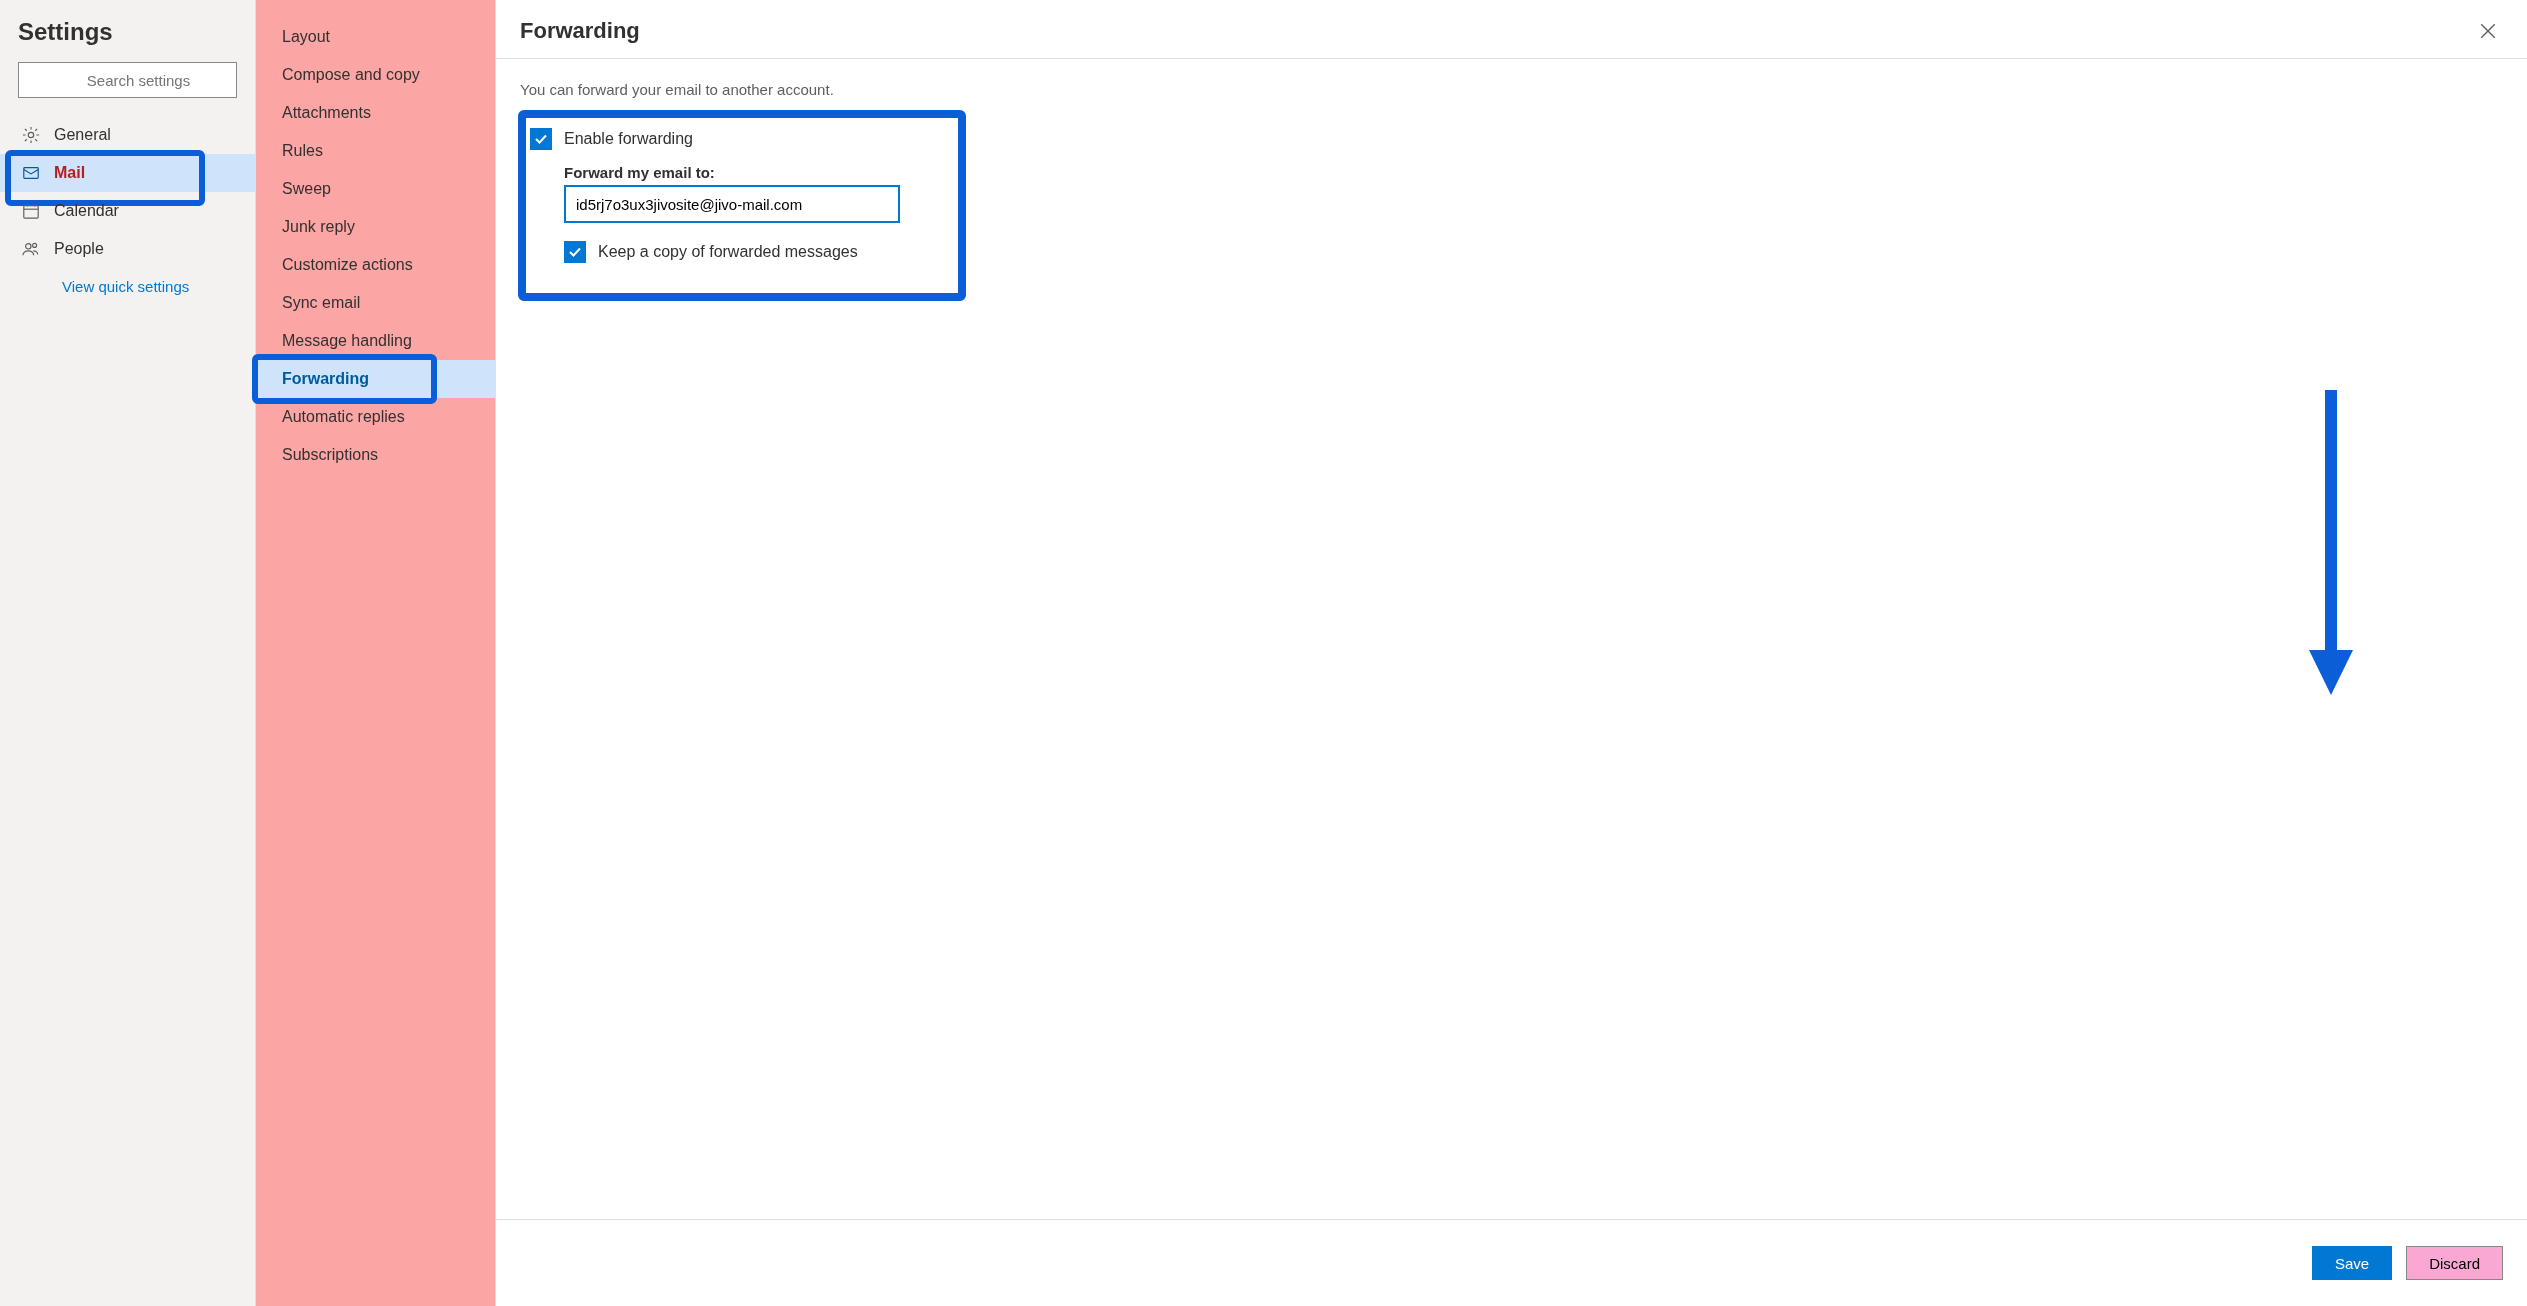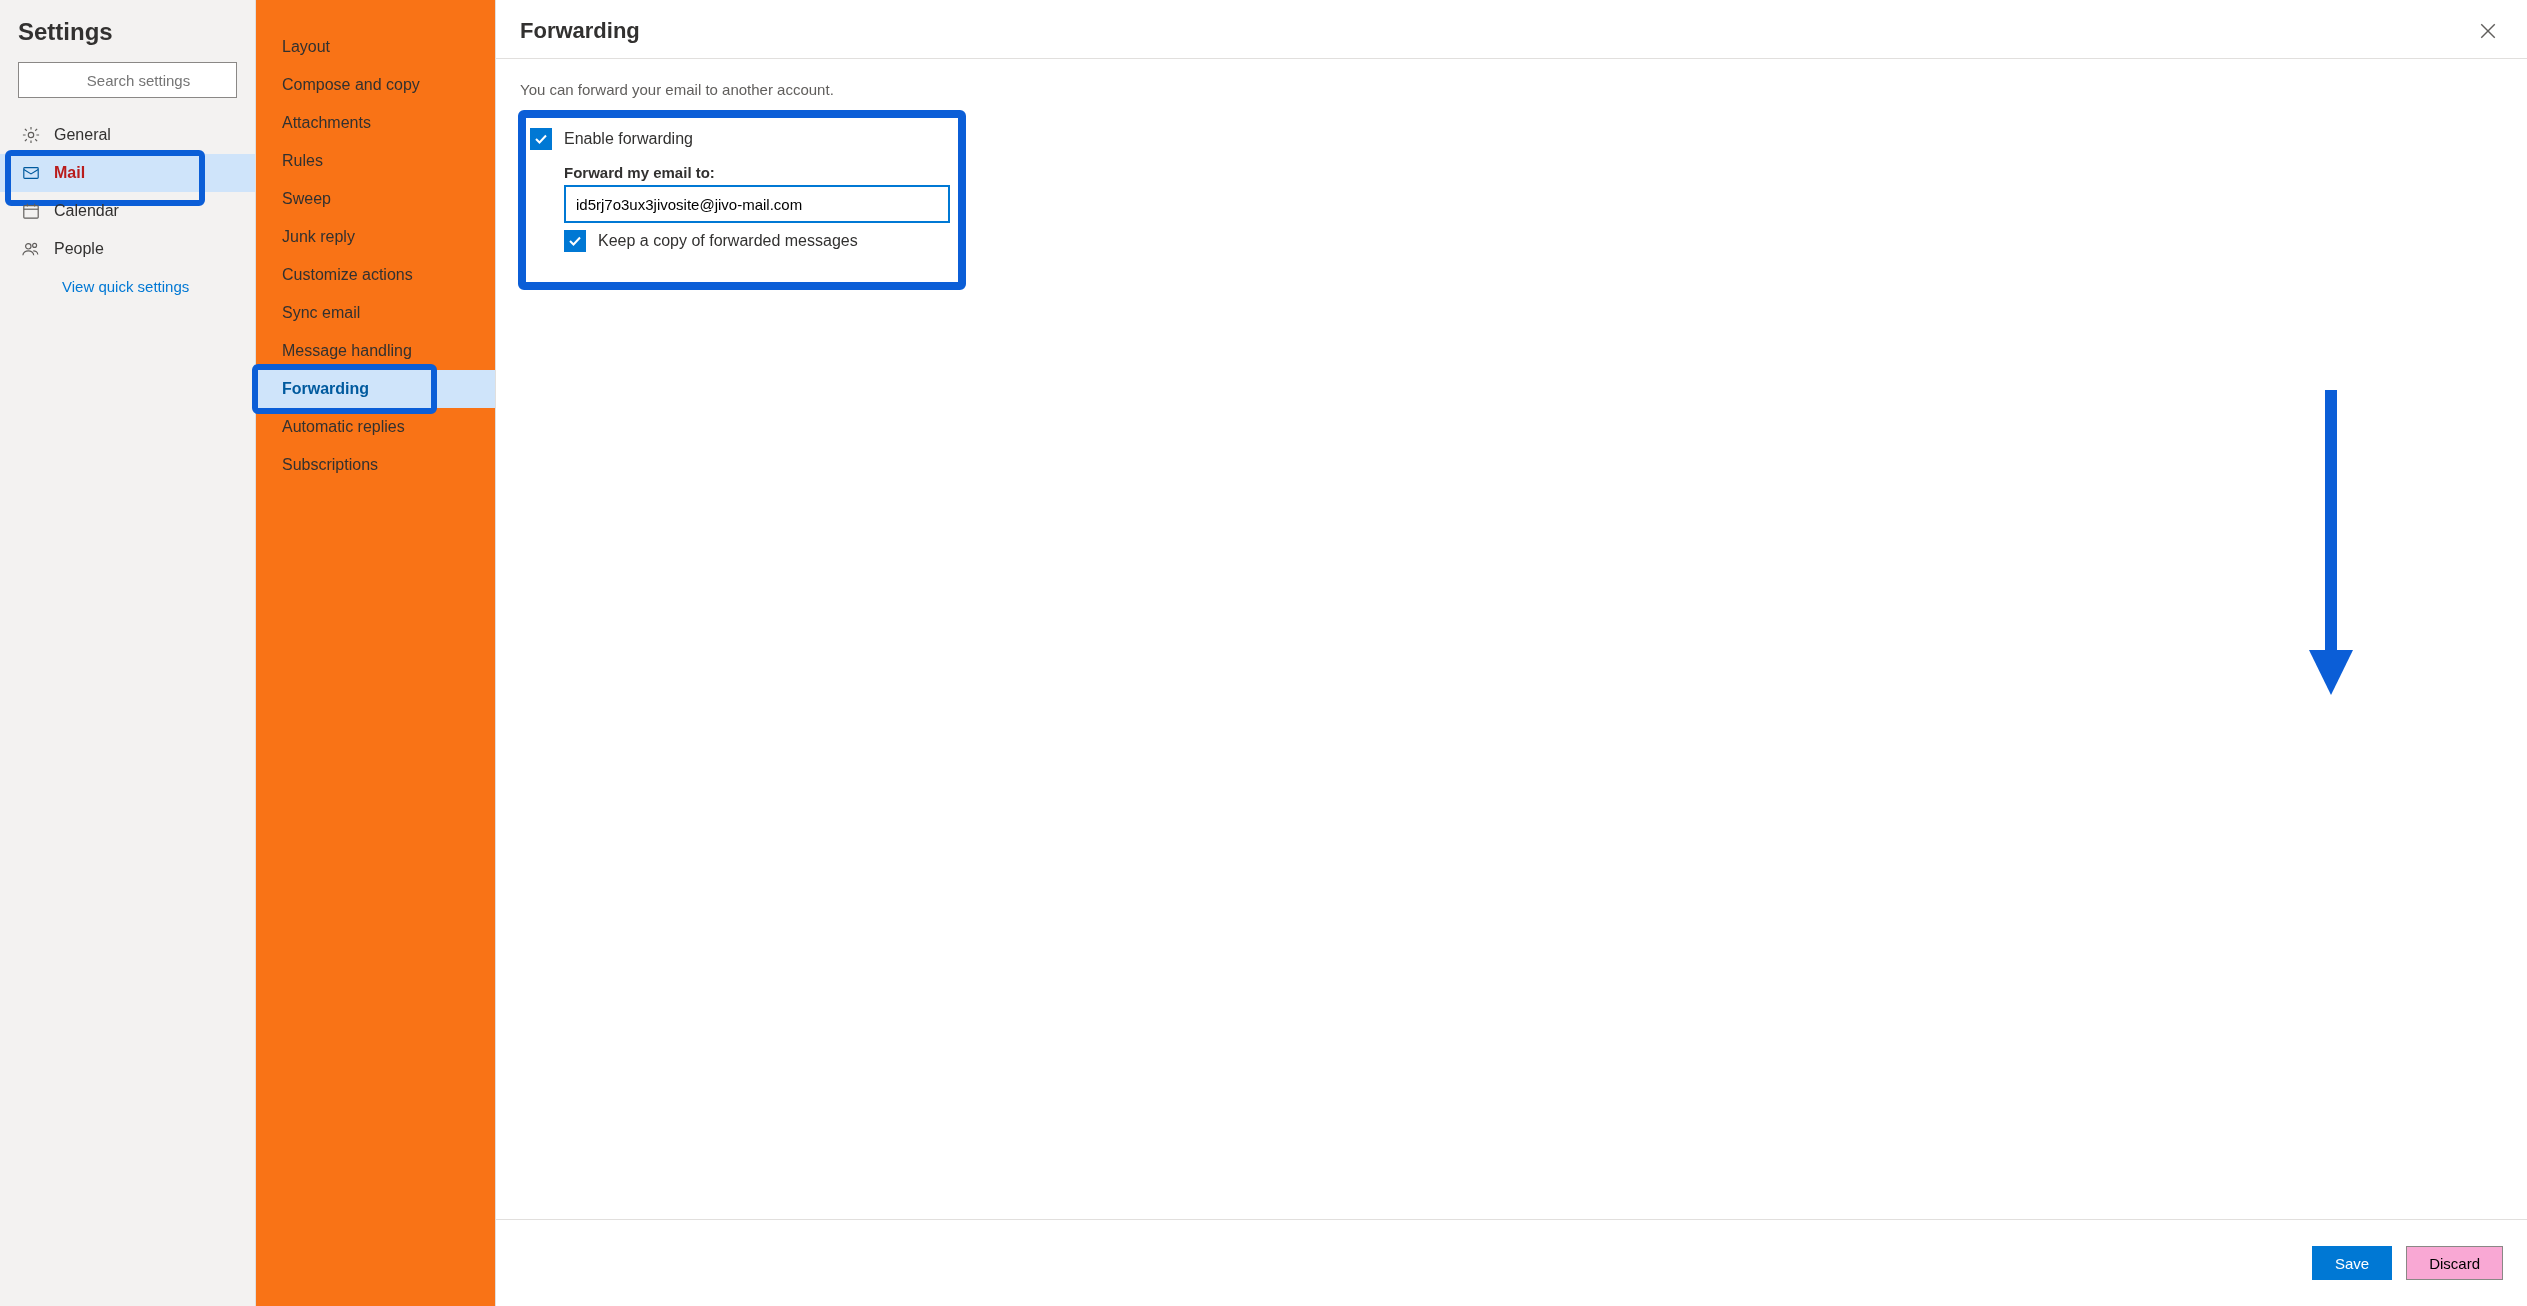--- a/index.html
+++ b/index.html
@@ -91,23 +91,23 @@
     }
     #hl-mail {
       left: 5px; top: 0; right: 50px; bottom: 0px;
       transform: translateY(-4px);
       height: 56px;
     }
 
     
     .col-subnav {
       width: 240px;
-      background: #f97316;
+      background: #fca5a5;
       border-right: 1px solid #e1dfdd;
-      padding-top: 28px;
+      padding-top: 18px;
       flex-shrink: 0;
     }
     .sub-list { list-style: none; }
     .sub-item {
       padding: 10px 26px;
       font-size: 16px;
       cursor: pointer;
       color: #323130;
       position: relative;
     }
@@ -185,27 +185,27 @@
 
     .sub-section {
       padding-left: 34px;
     }
     .field-label {
       font-weight: 600;
       font-size: 15px;
       margin-bottom: 4px;
     }
     .email-input {
-      width: 386px;
+      width: 336px;
       height: 38px;
       border: 2px solid #0078d4;
       padding: 0 10px;
       font-size: 15px;
       outline: none;
-      margin-bottom: 7px;
+      margin-bottom: 18px;
     }
 
     .main-footer {
       border-top: 1px solid #e1dfdd;
       display: flex;
       justify-content: flex-end;
       gap: 14px;
       padding: 26px 24px;
     }
     .btn {

